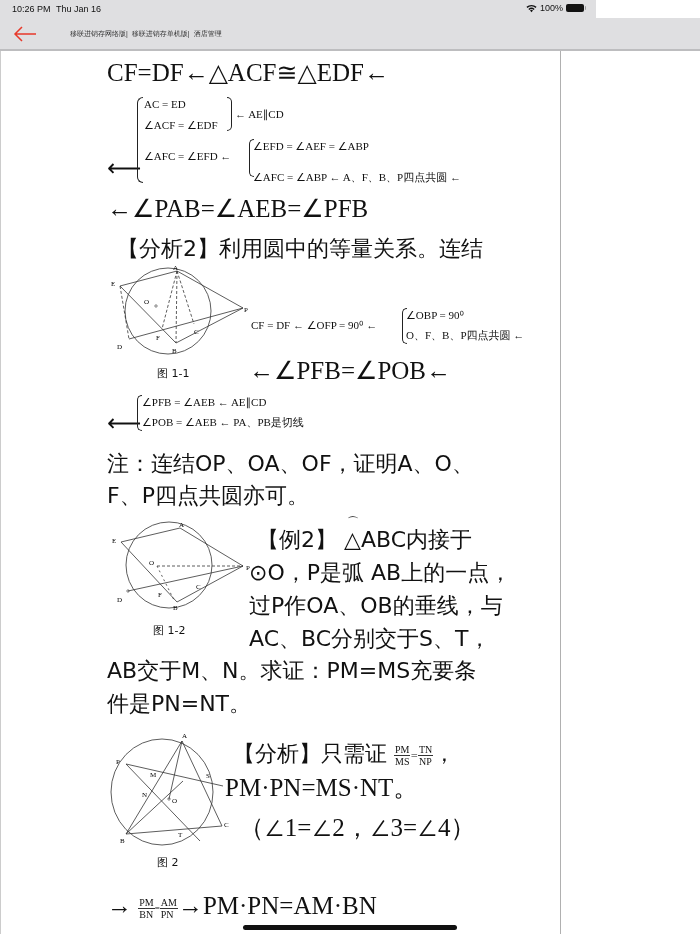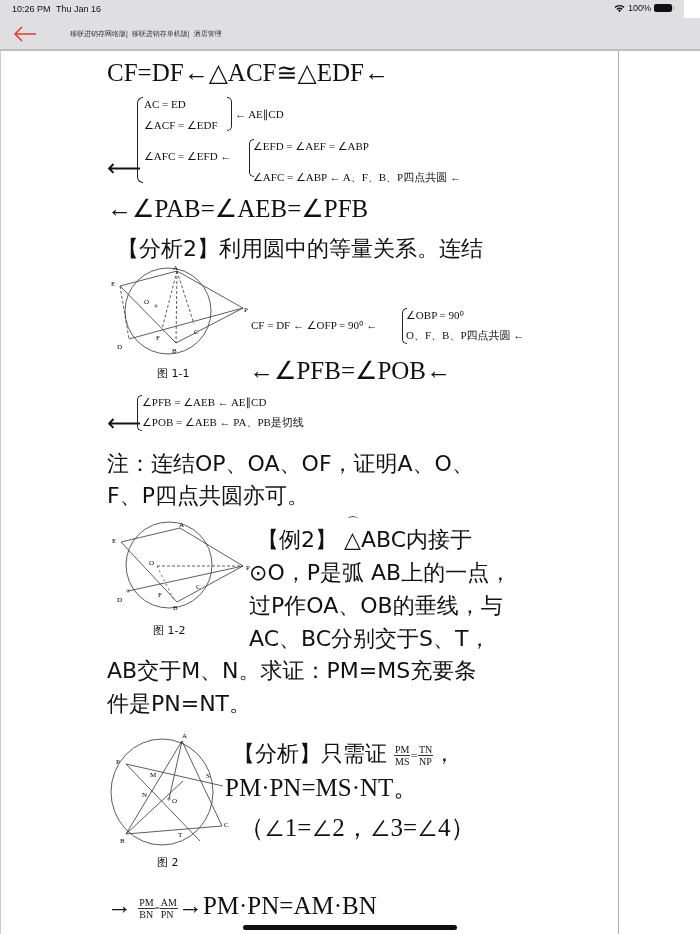--- a/index.html
+++ b/index.html
@@ -1,31 +1,31 @@
 <!DOCTYPE html>
 <html><head>
 <meta charset="utf-8">
 <style>
   * { box-sizing: border-box; margin: 0; padding: 0; }
   html, body { width: 700px; height: 934px; overflow: hidden; background: #ffffff; }
   body { position: relative; font-family: "Liberation Serif", serif; color: #111; }
 
-  .status-bar { position: absolute; left: 0; top: 0; width: 684px; height: 18px; background: #dfdfe1; font-family: "Liberation Sans", sans-serif; font-size: 9px; color: #111; }
+  .status-bar { position: absolute; left: 0; top: 0; width: 596px; height: 18px; background: #dfdfe1; font-family: "Liberation Sans", sans-serif; font-size: 9px; color: #111; }
   .status-bar .time { position: absolute; left: 12px; top: 4px; }
   .status-bar .date { position: absolute; left: 56px; top: 4px; }
   .status-bar .right { position: absolute; right: 12px; top: 3px; display: flex; align-items: center; gap: 3px; }
   .battery { width: 18px; height: 8px; background: #111; border-radius: 2px; position: relative; }
   .battery::after { content: ""; position: absolute; right: -2px; top: 2px; width: 1.5px; height: 4px; background: #999; border-radius: 0 1px 1px 0; }
 
   .nav-bar { position: absolute; left: 0; top: 18px; width: 700px; height: 33px; background: #dfdfe1; border-bottom: 2px solid #bdbdbf; font-family: "Liberation Sans", sans-serif; }
   .back-btn { position: absolute; left: 12px; top: 6px; width: 26px; height: 20px; cursor: pointer; }
   .nav-links { position: absolute; left: 70px; top: 11px; display: flex; gap: 4px; font-size: 7px; color: #333; }
   .nav-links span { cursor: pointer; }
 
-  .content { position: absolute; left: 0; top: 51px; width: 619px; height: 883px; border-right: 1.5px solid #b0b0b0; border-left: 1px solid #ccc; overflow: hidden; }
+  .content { position: absolute; left: 0; top: 51px; width: 561px; height: 883px; border-right: 1.5px solid #b0b0b0; border-left: 1px solid #ccc; overflow: hidden; }
   .scroll-thumb { position: absolute; left: 695px; top: 204px; width: 3px; height: 92px; background: #aaa; border-radius: 2px; }
 
   .big { position: absolute; font-size: 25px; line-height: 30px; white-space: nowrap; }
   .cjk { font-family: "DejaVu Sans", sans-serif; font-size: 22px; }
   .small { position: absolute; font-size: 11px; line-height: 14px; white-space: nowrap; font-family: "Liberation Serif", serif; }
   .brace { position: absolute; border: 1px solid #222; border-right: none; border-radius: 6px 0 0 6px; }
   .brace-r { position: absolute; border: 1px solid #222; border-left: none; border-radius: 0 6px 6px 0; }
   .arrow-big { position: absolute; font-size: 24px; }
 
   .frac { display: inline-block; vertical-align: middle; text-align: left; font-size: 10px; line-height: 11px; font-family: "Liberation Serif", serif; }

